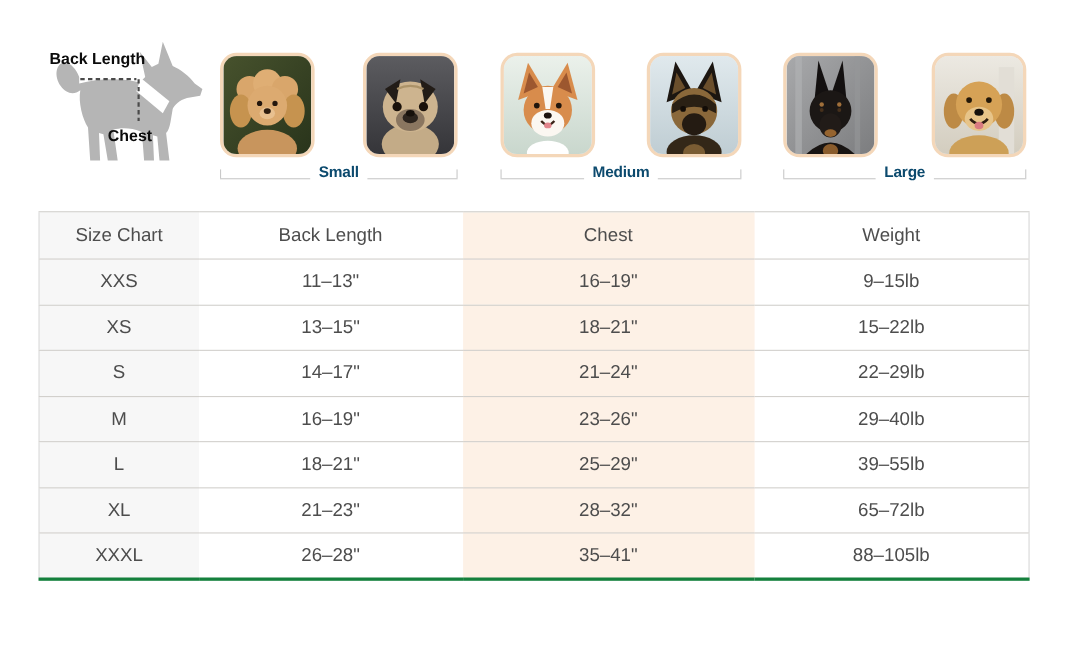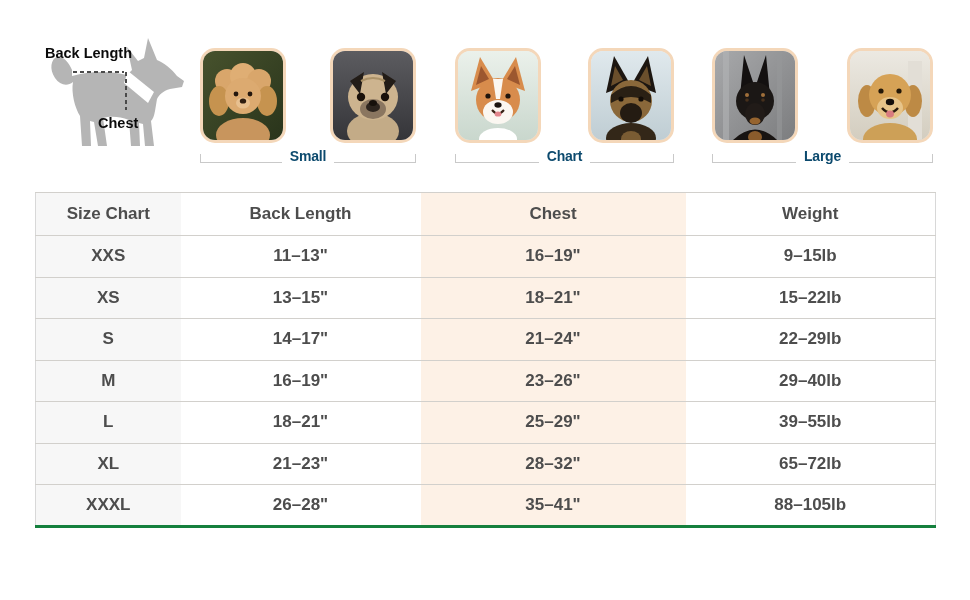--- a/index.html
+++ b/index.html
@@ -23,21 +23,21 @@
     height: 8px; background: #c9c9c9; }
   .rule-l::before { left: 0; }
   .rule-r::after { right: 0; }
   .group-label { font-size: 14px; font-weight: 800; color: #0c4a6e; padding: 0 8px;
     letter-spacing: -0.2px; line-height: 14px; }
 
   
   #size-table { position: absolute; left: 35px; top: 192px; width: 900px;
     border-collapse: collapse; table-layout: fixed; font-size: 17px; color: #4d4d4d; }
   #size-table td, #size-table th { text-align: center; vertical-align: middle;
-    border-top: 1px solid #d2d0cc; font-weight: 700; height: 41.5px; }
+    border-top: 1px solid #d2d0cc; font-weight: 400; height: 41.5px; }
   #size-table tr:first-child th { height: 43px; }
   #size-table { border: 1px solid #d8d8d8; }
   #size-table tr:last-child td { border-bottom: 3px solid #15803d; }
   .col-size { background: #f7f7f7; }
   .col-chest { background: #fdf1e6; }
 </style>
 </head>
 <body>
 
 <div id="page">
@@ -157,21 +157,21 @@
           <ellipse cx="40" cy="62" rx="11" ry="10" fill="#241b12"></ellipse>
           <circle cx="30" cy="48" r="2.6" fill="#120c07"></circle>
             <circle cx="50" cy="48" r="2.6" fill="#120c07"></circle>
           <ellipse cx="40" cy="87" rx="25" ry="15" fill="#332718"></ellipse>
           <ellipse cx="40" cy="88" rx="10" ry="8" fill="#7a5c33"></ellipse>
         </svg>
       </div>
     </div>
     <div class="group-labelrow">
       <div class="rule rule-l"></div>
-      <span class="group-label">Chart</span>
+      <span class="group-label">Medium</span>
       <div class="rule rule-r"></div>
     </div>
   </div>
 
   <div class="group" style="left:712px; width:221px;">
     <div class="group-photos">
       <div class="dog-card">
         <svg viewBox="0 0 80 89">
           <defs>
               <linearGradient id="gDob" x1="0" y1="0" x2="1" y2="1">

